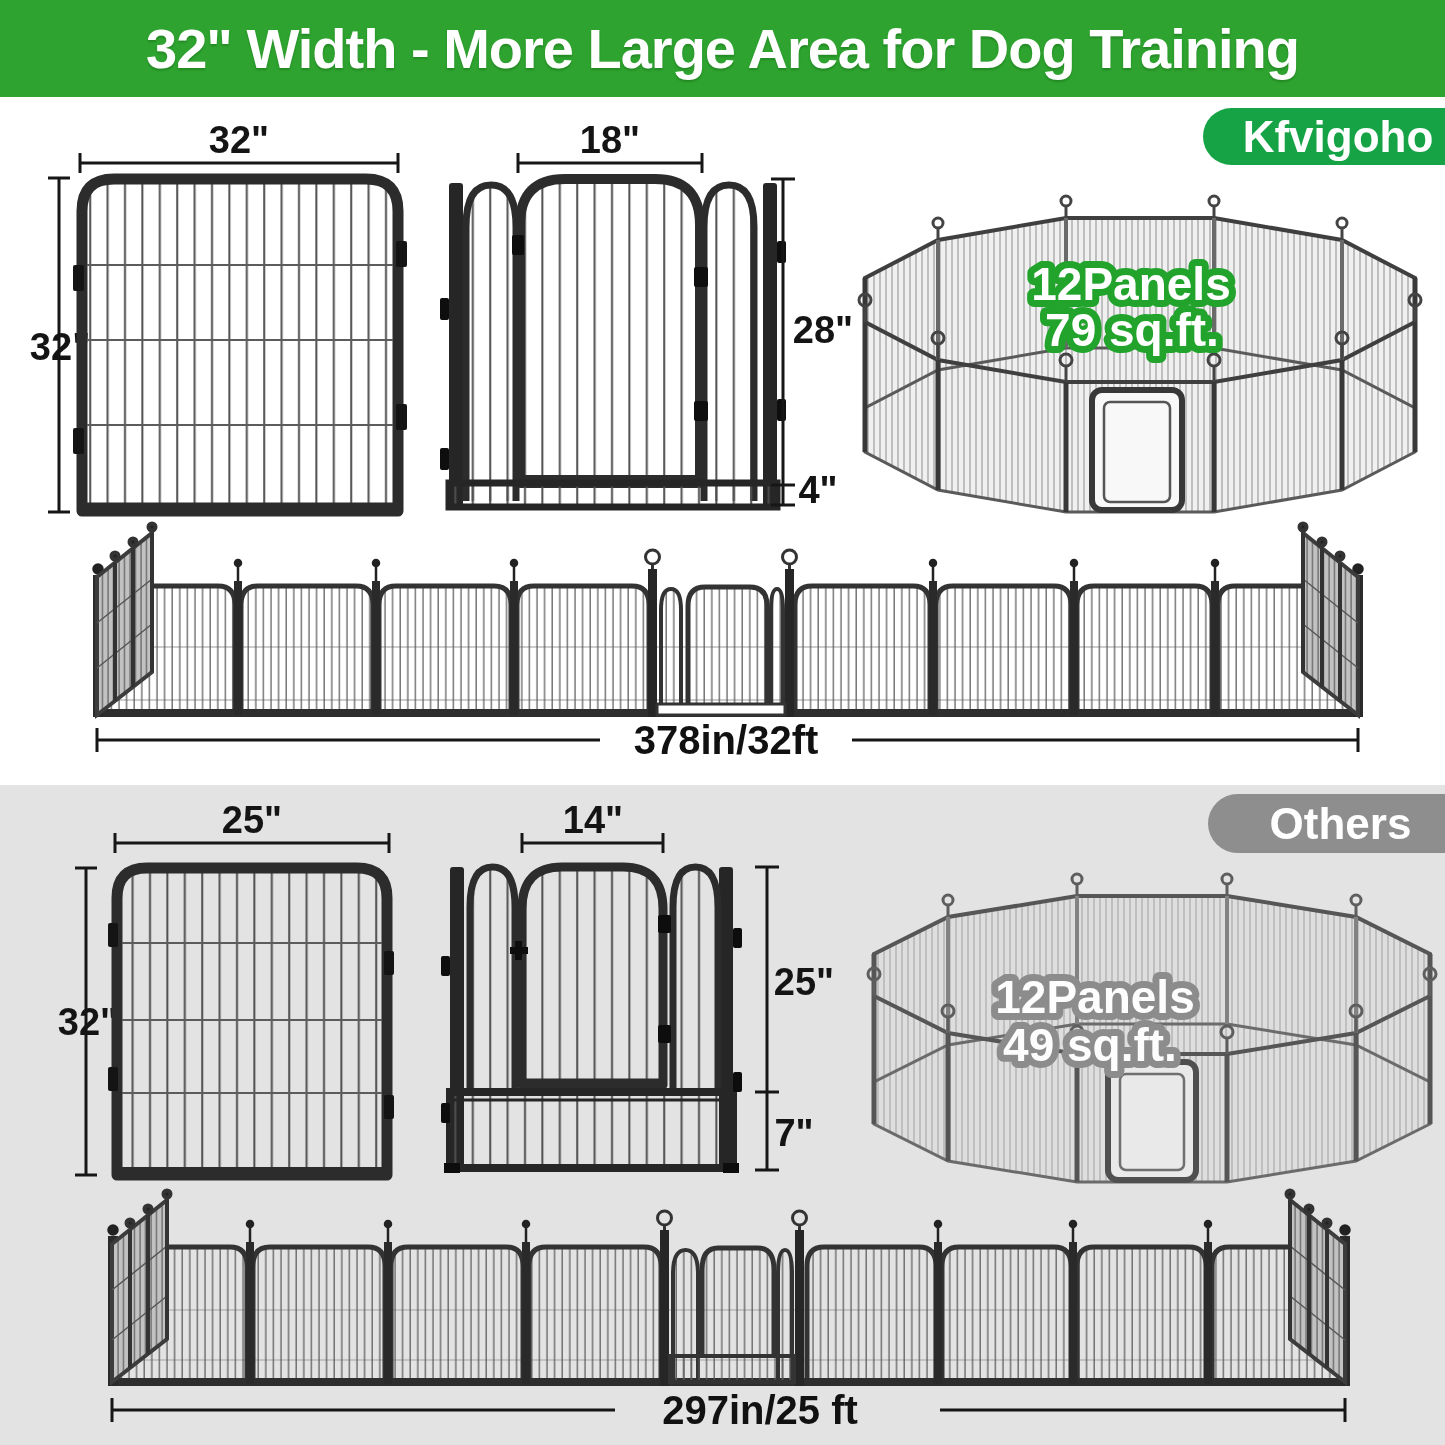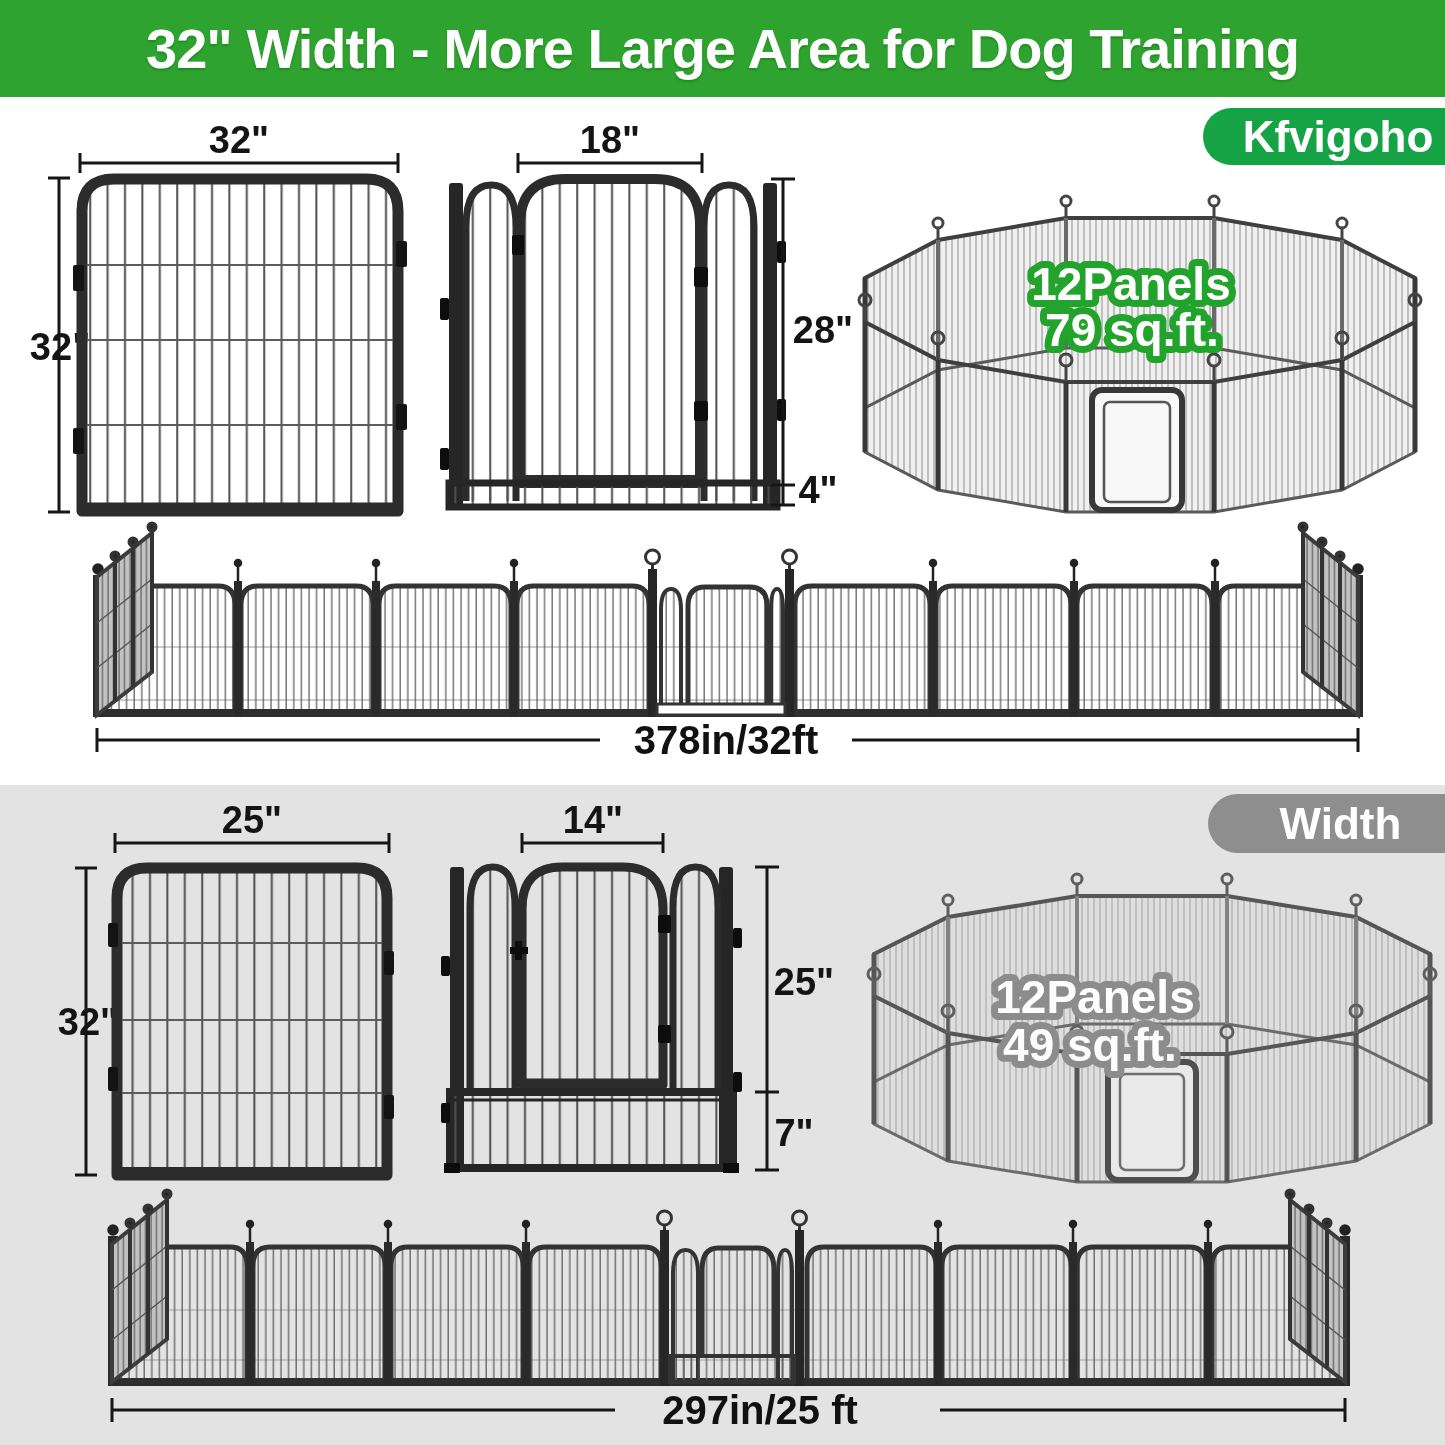--- a/index.html
+++ b/index.html
@@ -270,21 +270,21 @@
       <line class="dimline" x1="1318" y1="210" x2="1318" y2="234"></line>
       <line class="dimline" x1="57" y1="222" x2="560" y2="222"></line>
       <line class="dimline" x1="812" y1="222" x2="1318" y2="222"></line>
       <text class="rowlabel" x="686" y="236" text-anchor="middle">378in/32ft</text>
     </g>
   </svg>
 
   <div class="sect-others"></div>
 
   <div class="badge badge-others">
-    <span>Width</span>
+    <span>Others</span>
   </div>
 
   <svg class="abs" style="left:55px;top:795px" width="420" height="420" viewBox="0 0 420 420">
     <g>
       <line class="dimline" x1="60" y1="38" x2="60" y2="58"></line>
       <line class="dimline" x1="334" y1="38" x2="334" y2="58"></line>
       <line class="dimline" x1="60" y1="48" x2="334" y2="48"></line>
       <text class="dim" x="197" y="38" text-anchor="middle">25"</text>
     </g>
     <g>

